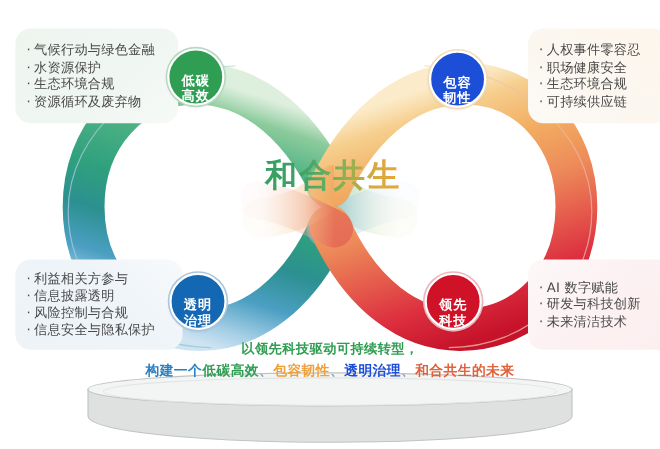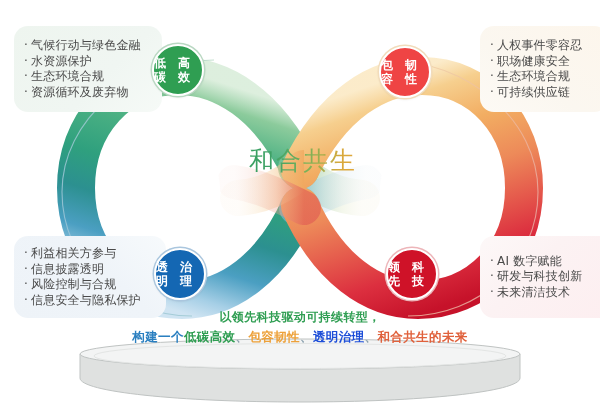--- a/index.html
+++ b/index.html
@@ -34,38 +34,38 @@
   #panel-tec{left:480px;top:236px;width:136px;height:82px;padding:6px 0 6px 10px;
     background:linear-gradient(315deg,#fdeef0 0%,#fcf2f3 60%,#fdf8f8 100%);}
 
   
   #ribbon{position:absolute;left:0;top:0;width:600px;height:408px;z-index:2;}
 
   
   #centerword{
     position:absolute;left:238px;top:143px;width:130px;height:34px;
     z-index:6;display:flex;align-items:center;justify-content:center;
-    font-size:25px;font-weight:normal;letter-spacing:2px;
+    font-size:29px;font-weight:bold;letter-spacing:2px;
     background:linear-gradient(95deg,#35a05e 0%,#3fa167 28%,#74b25a 52%,#d8a93c 78%,#e8a53a 100%);
     -webkit-background-clip:text;background-clip:text;color:transparent;
     -webkit-text-fill-color:transparent;
     white-space:nowrap;
   }
 
   
   .badge{
     position:absolute;width:52px;height:52px;border-radius:50%;
-    display:flex;flex-direction:row;align-items:center;justify-content:center;
+    display:flex;flex-direction:column;align-items:center;justify-content:flex-end;
     color:#ffffff;font-size:12px;font-weight:bold;line-height:14px;
     letter-spacing:1px;z-index:9;box-sizing:border-box;
   }
   .badge span{display:block;}
   #badge-env{left:152px;top:44px;background:#2f9e52;border:2.5px solid #ffffff;
     box-shadow:0 0 0 1.5px #b9d8c2,0 1px 3px rgba(0,0,0,.13);}
-  #badge-soc{left:379px;top:46px;background:#ef4444;border:2.5px solid #ffffff;
+  #badge-soc{left:390px;top:46px;background:#1d4ed8;border:2.5px solid #ffffff;
     box-shadow:0 0 0 1.5px #f2dcbb,0 1px 3px rgba(0,0,0,.13);}
   #badge-gov{left:154px;top:248px;background:#1467b3;border:2.5px solid #ffffff;
     box-shadow:0 0 0 1.5px #aac6de,0 1px 3px rgba(0,0,0,.13);}
   #badge-tec{left:386px;top:248px;background:#cf1228;border:2.5px solid #ffffff;
     box-shadow:0 0 0 1.5px #edb5b9,0 1px 3px rgba(0,0,0,.13);}
 
   
   #tagline{
     position:absolute;left:0;top:308px;width:600px;text-align:center;
     z-index:12;

